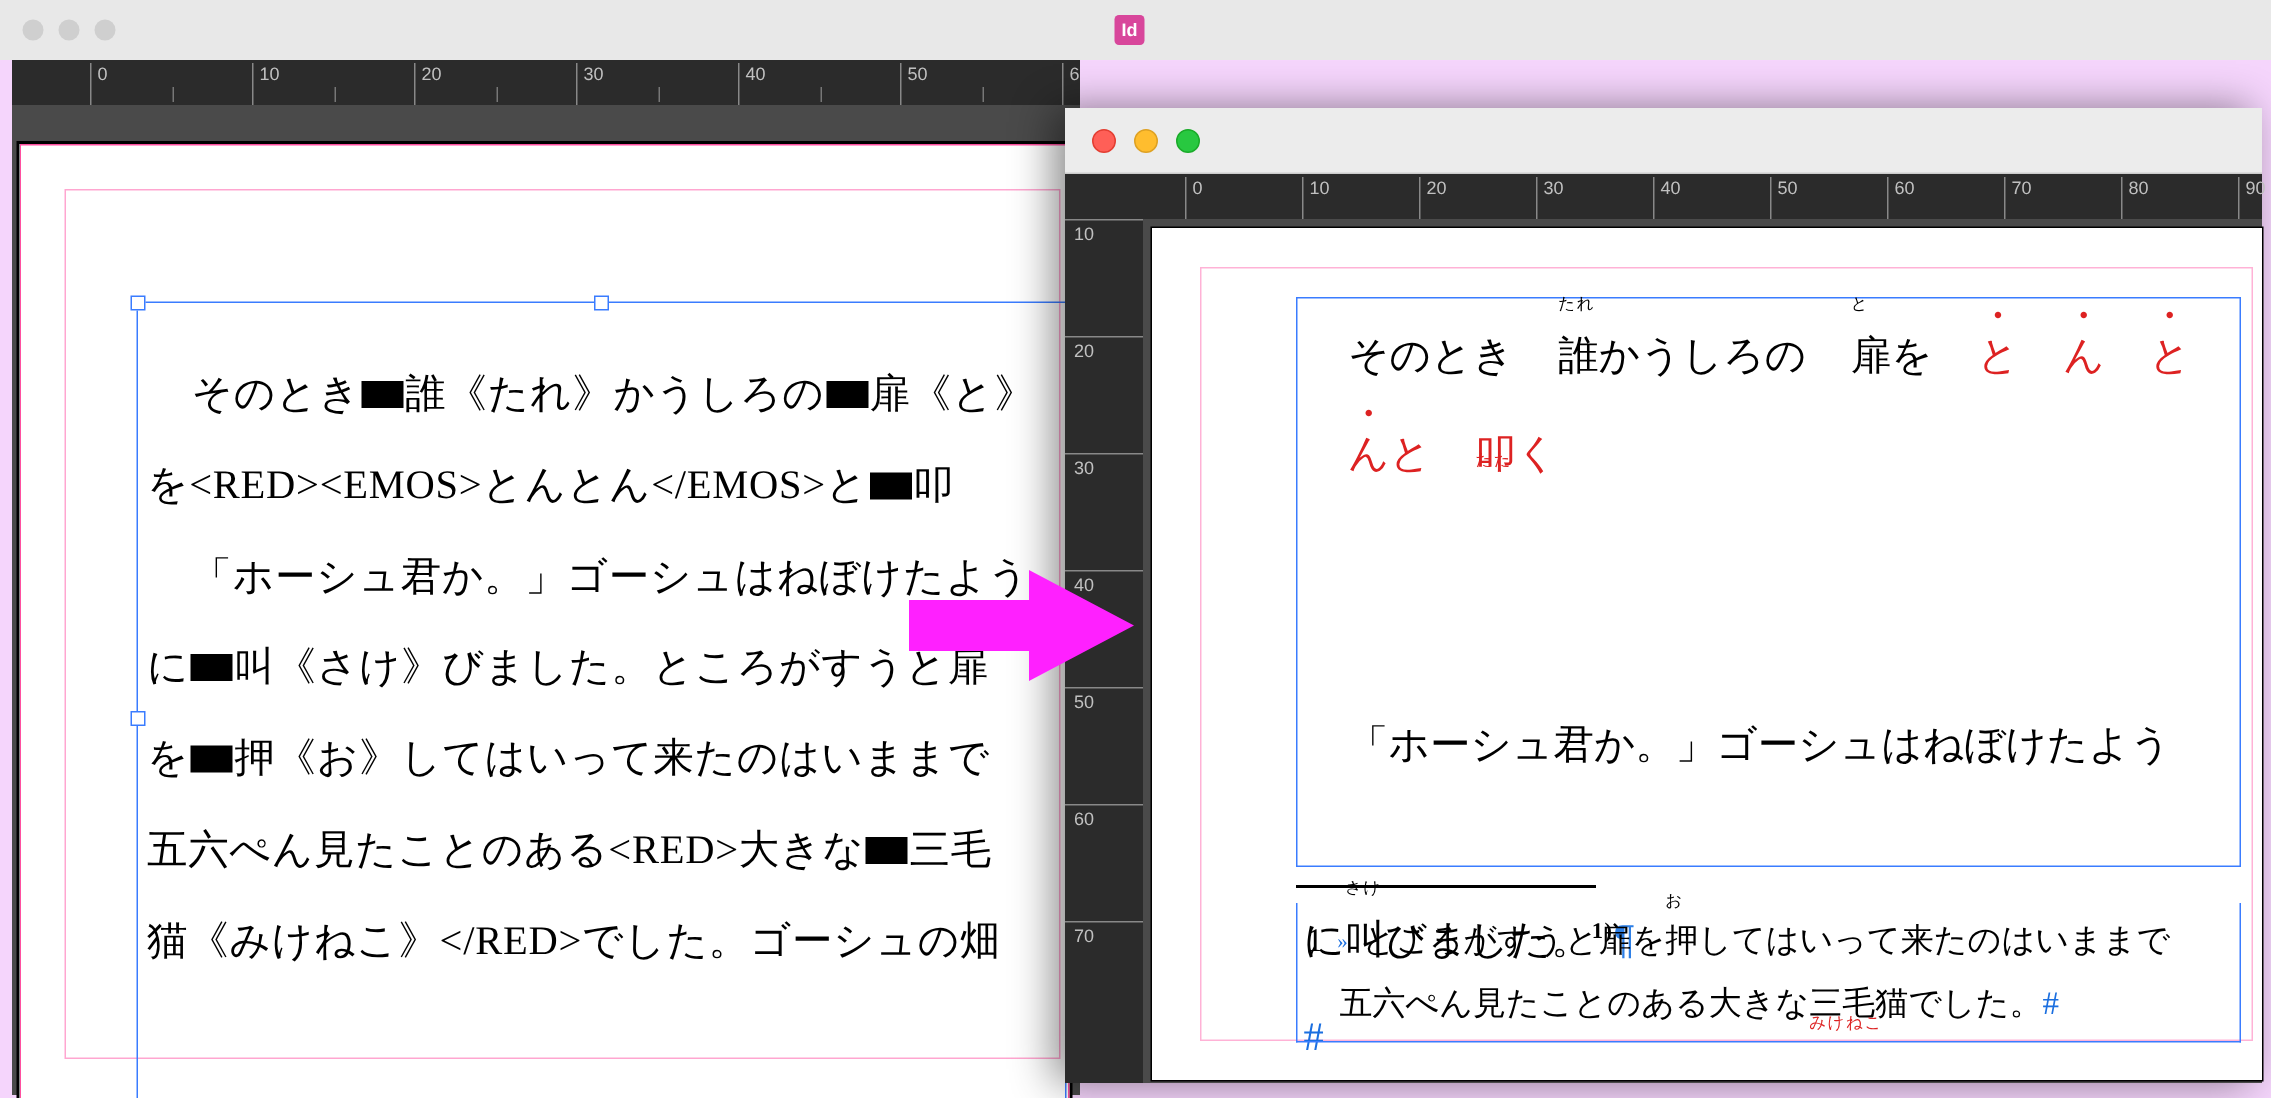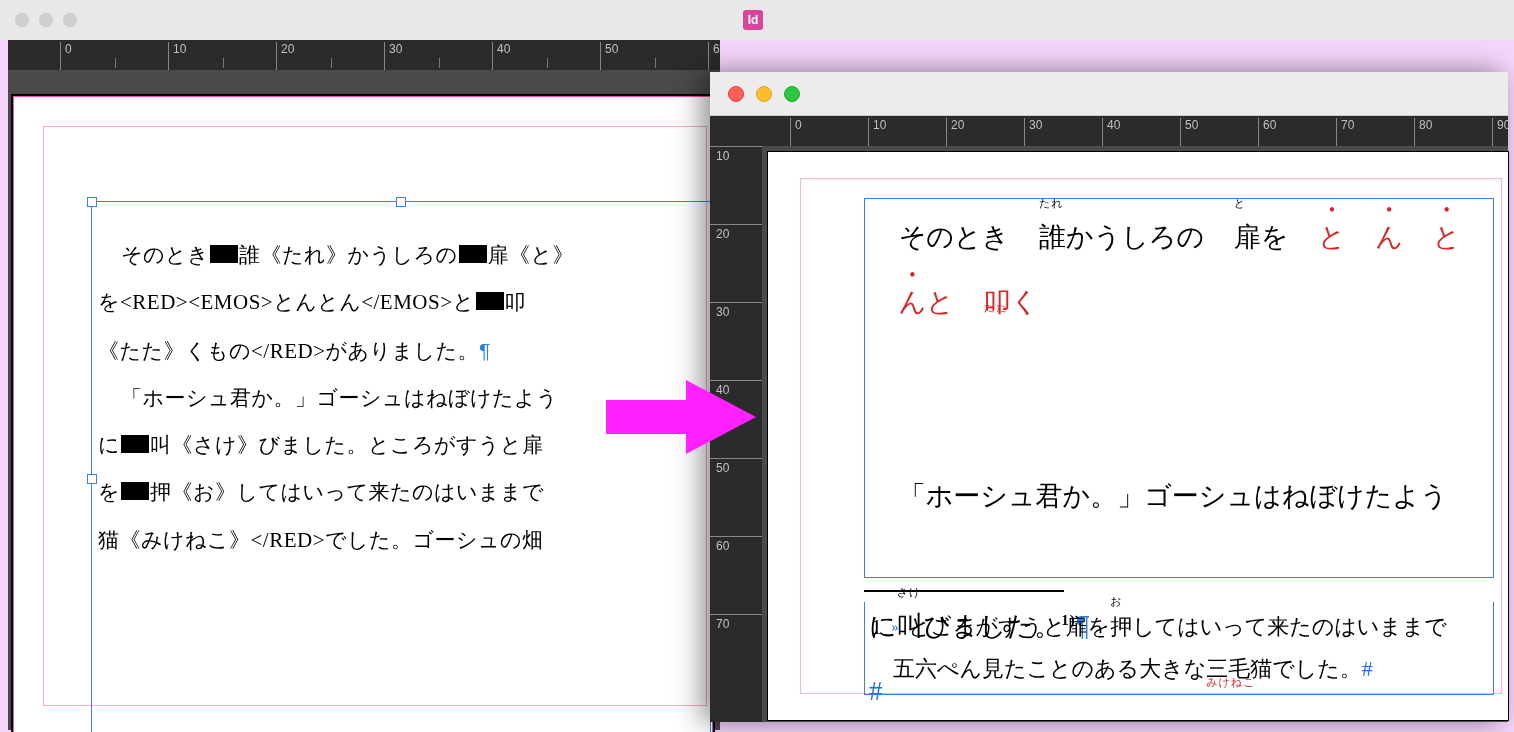--- a/index.html
+++ b/index.html
@@ -126,21 +126,21 @@
     width: 10px; height: 10px;
     background: #fff;
     border: 1px solid #3a7cff;
   }
   .sh-tl { left:-5px; top:-5px; }
   .sh-tm { left:50%; margin-left:-5px; top:-5px; }
   .sh-ml { left:-5px; top:50%; margin-top:-5px; }
   .txt-left {
     position: absolute;
     left: 6px; right: 12px; top: 30px;
-    font-size: 21px;
+    font-size: 27px;
     line-height: 2.25;
     color: #000;
     letter-spacing: .5px;
   }
   .txt-left p { text-indent: 0; }
   .txt-left .ind { text-indent: 1.1em; }
   .eol-mark {
     color: #2d7fe6;
     font-family: sans-serif;
   }
@@ -347,31 +347,31 @@
         <span class="sel-handle sh-tm"></span>
         <span class="sel-handle sh-ml"></span>
 
         <div class="txt-left">
           <p class="ind">
             <span>そのとき</span><span class="blksq"></span><span>誰《たれ》かうしろの</span><span class="blksq"></span><span>扉《と》</span>
           </p>
           <p>
             <span>を&lt;RED&gt;&lt;EMOS&gt;とんとん&lt;/EMOS&gt;と</span><span class="blksq"></span><span>叩</span>
           </p>
-          <p>
-            <span>《たた》くもの&lt;/RED&gt;がありました。</span><span class="eol-mark">¶</span>
-          </p>
           <p class="ind">
             <span>「ホーシュ君か。」ゴーシュはねぼけたよう</span>
           </p>
           <p>
             <span>に</span><span class="blksq"></span><span>叫《さけ》びました。ところがすうと扉</span>
           </p>
           <p>
             <span>を</span><span class="blksq"></span><span>押《お》してはいって来たのはいままで</span>
+          </p>
+          <p>
+            <span>五六ぺん見たことのある&lt;RED&gt;大きな</span><span class="blksq"></span><span>三毛</span>
           </p>
           <p>
             <span>猫《みけねこ》&lt;/RED&gt;でした。ゴーシュの畑</span>
           </p>
         </div>
       </div>
     </div>
   </div>
 </div>
 

